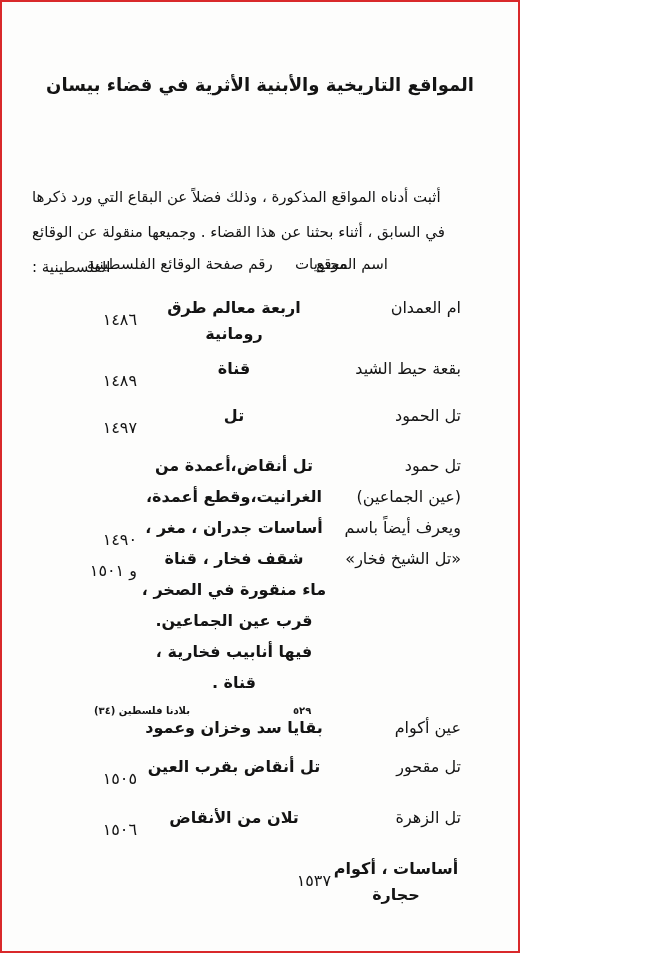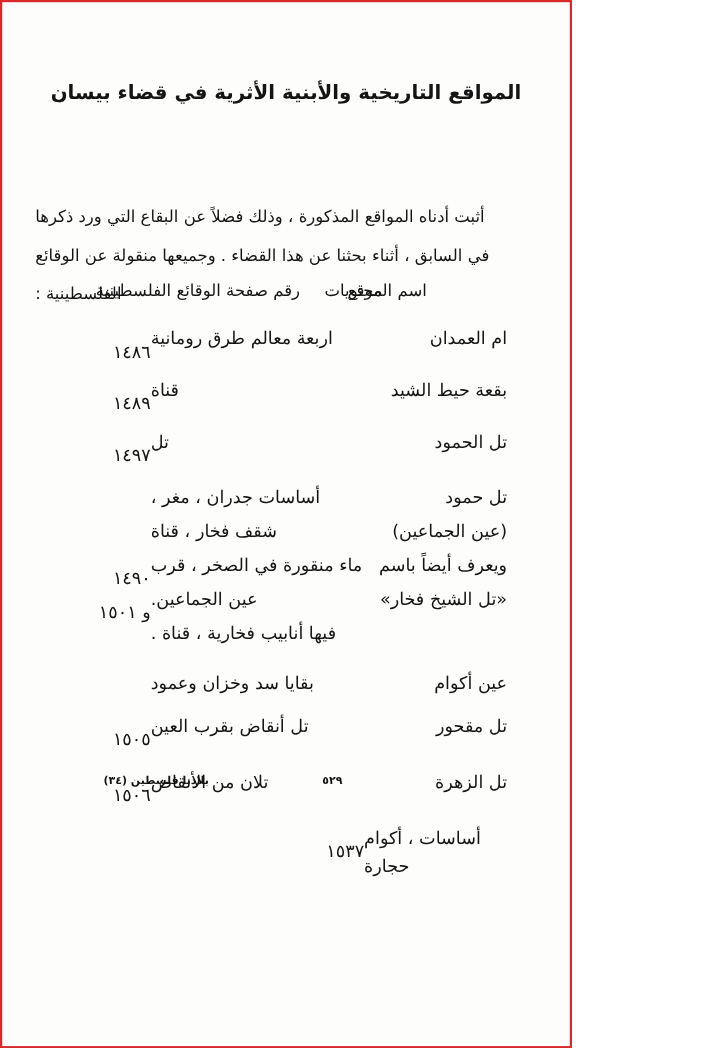--- a/index.html
+++ b/index.html
@@ -65,21 +65,21 @@
   .th-ref { left: 50px; }
 
   .row {
     display: grid;
     grid-template-columns: 130px 1fr 100px;
     line-height: 26px;
     margin-bottom: 9px;
   }
   .row .ln { min-height: 26px; }
   .cell.site { text-align: right; }
-  .cell.contents { text-align: left; }
+  .cell.contents { text-align: center; font-weight: bold; }
   .cell.ref { text-align: right; margin-top: 12px; }
 
   .row.multi { line-height: 31px; margin-bottom: 17px; }
   .row.multi .ln { min-height: 31px; }
 
   .row.spaced { margin-bottom: 13px; }
 
   .footer {
     position: absolute;
     top: 703px;
@@ -150,20 +150,21 @@
     </div>
 
     <div class="row multi">
       <div class="cell site">
         <div class="ln">تل حمود</div>
         <div class="ln">(عين الجماعين)</div>
         <div class="ln">ويعرف أيضاً باسم</div>
         <div class="ln">«تل الشيخ فخار»</div>
       </div>
       <div class="cell contents">
+        <div class="ln">تل أنقاض،أعمدة من الغرانيت،وقطع أعمدة،</div>
         <div class="ln">أساسات جدران ، مغر ، شقف فخار ، قناة</div>
         <div class="ln">ماء منقورة في الصخر ، قرب عين الجماعين.</div>
         <div class="ln">فيها أنابيب فخارية ، قناة .</div>
       </div>
       <div class="cell ref">
         <div class="ln"></div>
         <div class="ln"></div>
         <div class="ln">١٤٩٠</div>
         <div class="ln">و ١٥٠١</div>
       </div>

